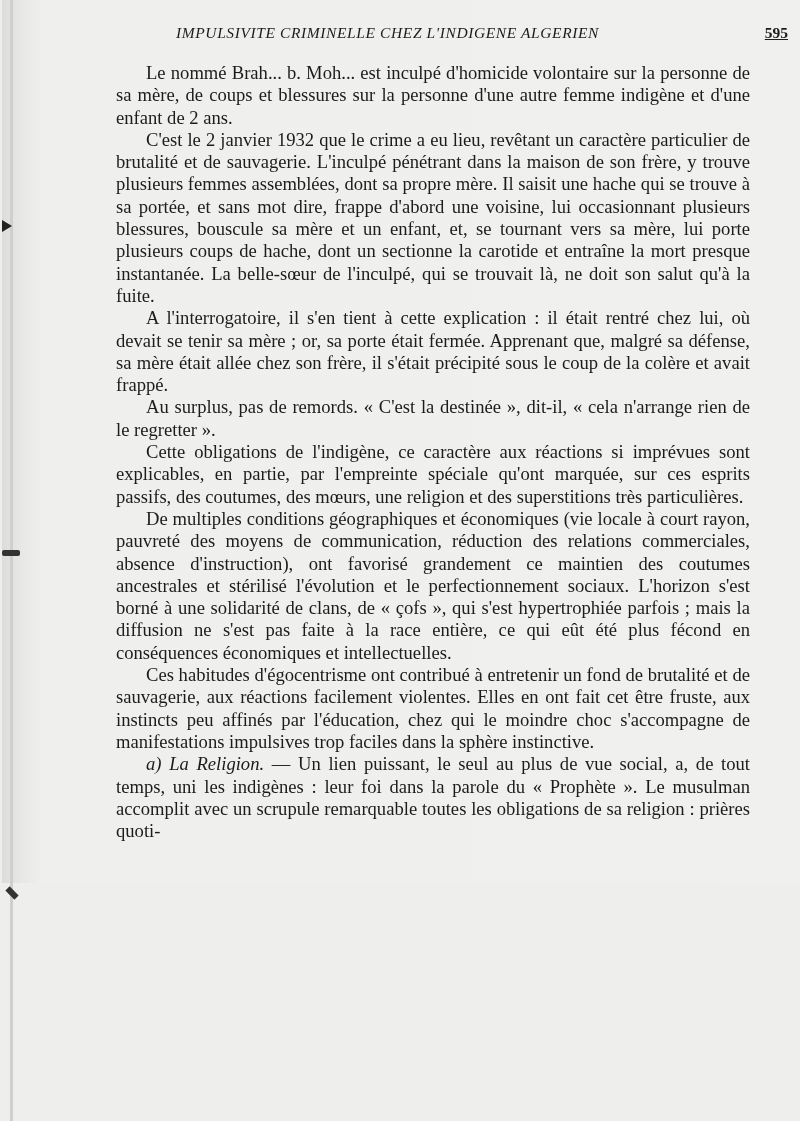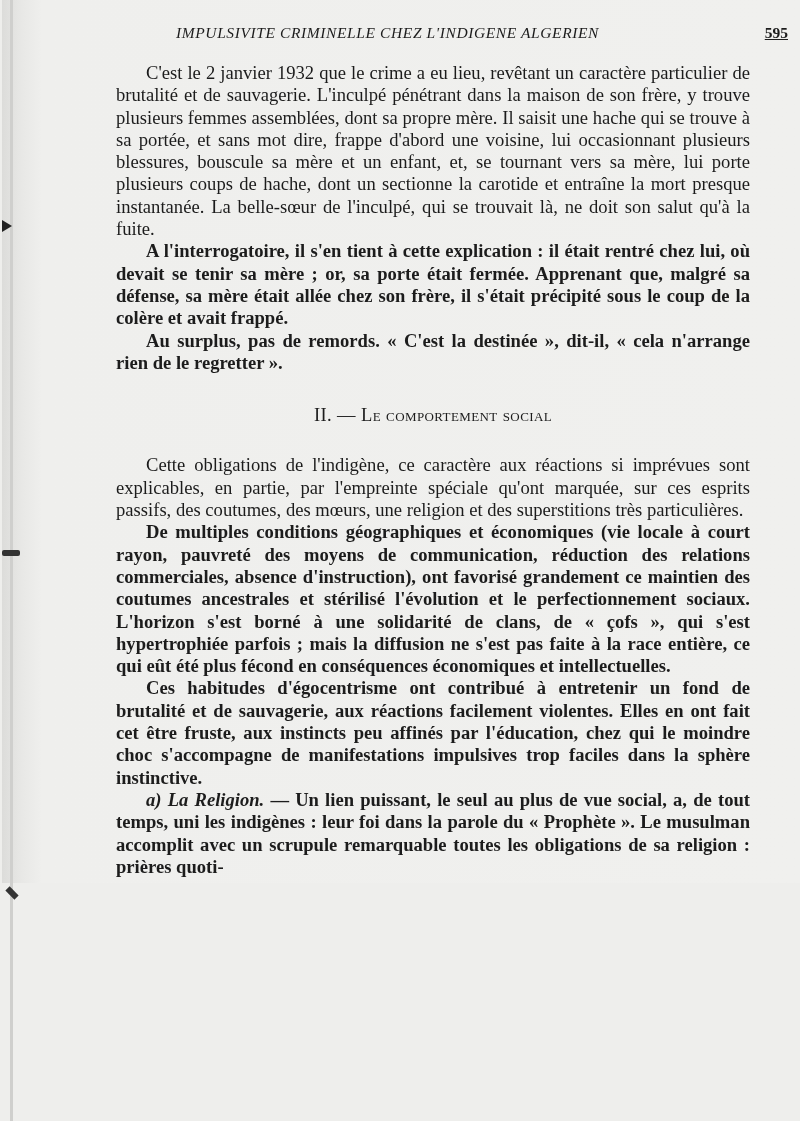--- a/index.html
+++ b/index.html
@@ -23,21 +23,21 @@
       font-style: italic; font-size: 15.5px; letter-spacing: 0.6px;
       display: flex; justify-content: space-between;
     }
     .header .pageno { font-style: normal; font-weight: bold; letter-spacing: 0; text-decoration: underline; }
     .body-text {
       position: absolute; left: 114px; top: 62px; width: 634px;
       font-size: 18.6px; line-height: 22.3px;
       text-align: justify;
     }
     .p { margin: 0; text-indent: 30px; }
-    .p + .p { margin-top: 0; font-weight: bold; }
+    .p + .p { margin-top: 0; }
     .section-title {
       text-align: center; margin: 30px 0 28px 0; font-size: 18.5px; letter-spacing: 0.4px;
     }
     .section-title .sc { font-variant: small-caps; }
     .gap-small { margin-top: 6px; }
     .italic { font-style: italic; }
     .marker {
       position: absolute; width: 0; height: 0;
     }
     .marker-1 { left: 0px; top: 220px; border-top: 6px solid transparent; border-bottom: 6px solid transparent; border-left: 10px solid #222; }
@@ -52,26 +52,24 @@
   <div class="marker marker-1"></div>
   <div class="marker marker-2"></div>
   <div class="marker marker-3"></div>
 
   <div class="header">
     <span>IMPULSIVITE CRIMINELLE CHEZ L'INDIGENE ALGERIEN</span>
     <span class="pageno">595</span>
   </div>
 
   <div class="body-text">
+    <p class="p">Le nommé Brah... b. Moh... est inculpé d'homicide volontaire sur la personne de sa mère, de coups et blessures sur la personne d'une autre femme indigène et d'une enfant de 2 ans.</p>
     <p class="p">C'est le 2 janvier 1932 que le crime a eu lieu, revêtant un caractère particulier de brutalité et de sauvagerie. L'inculpé pénétrant dans la maison de son frère, y trouve plusieurs femmes assemblées, dont sa propre mère. Il saisit une hache qui se trouve à sa portée, et sans mot dire, frappe d'abord une voisine, lui occasionnant plusieurs blessures, bouscule sa mère et un enfant, et, se tournant vers sa mère, lui porte plusieurs coups de hache, dont un sectionne la carotide et entraîne la mort presque instantanée. La belle-sœur de l'inculpé, qui se trouvait là, ne doit son salut qu'à la fuite.</p>
     <p class="p">A l'interrogatoire, il s'en tient à cette explication : il était rentré chez lui, où devait se tenir sa mère ; or, sa porte était fermée. Apprenant que, malgré sa défense, sa mère était allée chez son frère, il s'était précipité sous le coup de la colère et avait frappé.</p>
     <p class="p">Au surplus, pas de remords. « C'est la destinée », dit-il, « cela n'arrange rien de le regretter ».</p>
 
-    <div class="section-title">
-      <span>II. — </span><span>L</span><span class="sc">e comportement social</span>
-    </div>
 
     <p class="p">Cette obligations de l'indigène, ce caractère aux réactions si imprévues sont explicables, en partie, par l'empreinte spéciale qu'ont marquée, sur ces esprits passifs, des coutumes, des mœurs, une religion et des superstitions très particulières.</p>
     <p class="p">De multiples conditions géographiques et économiques (vie locale à court rayon, pauvreté des moyens de communication, réduction des relations commerciales, absence d'instruction), ont favorisé grandement ce maintien des coutumes ancestrales et stérilisé l'évolution et le perfectionnement sociaux. L'horizon s'est borné à une solidarité de clans, de « çofs », qui s'est hypertrophiée parfois ; mais la diffusion ne s'est pas faite à la race entière, ce qui eût été plus fécond en conséquences économiques et intellectuelles.</p>
     <p class="p">Ces habitudes d'égocentrisme ont contribué à entretenir un fond de brutalité et de sauvagerie, aux réactions facilement violentes. Elles en ont fait cet être fruste, aux instincts peu affinés par l'éducation, chez qui le moindre choc s'accompagne de manifestations impulsives trop faciles dans la sphère instinctive.</p>
     <p class="p gap-small"><span class="italic">a) La Religion.</span><span> — Un lien puissant, le seul au plus de vue social, a, de tout temps, uni les indigènes : leur foi dans la parole du « Prophète ». Le musulman accomplit avec un scrupule remarquable toutes les obligations de sa religion : prières quoti-</span></p>
   </div>
 </div>
 
 </body></html>

